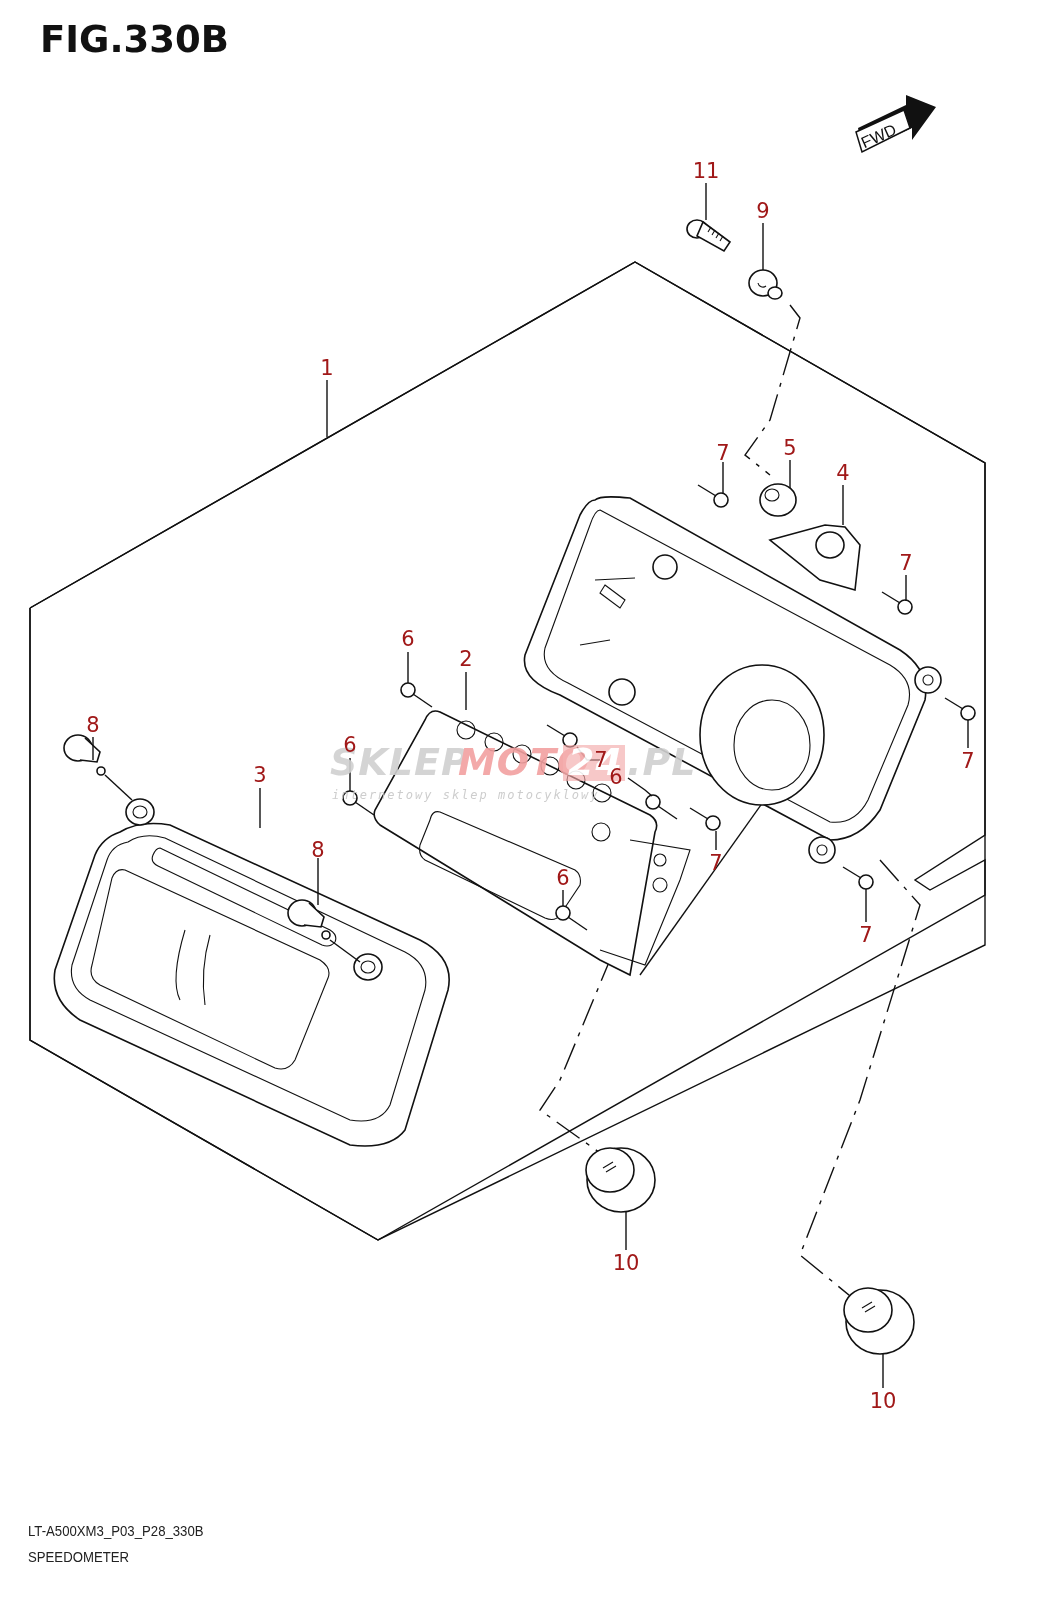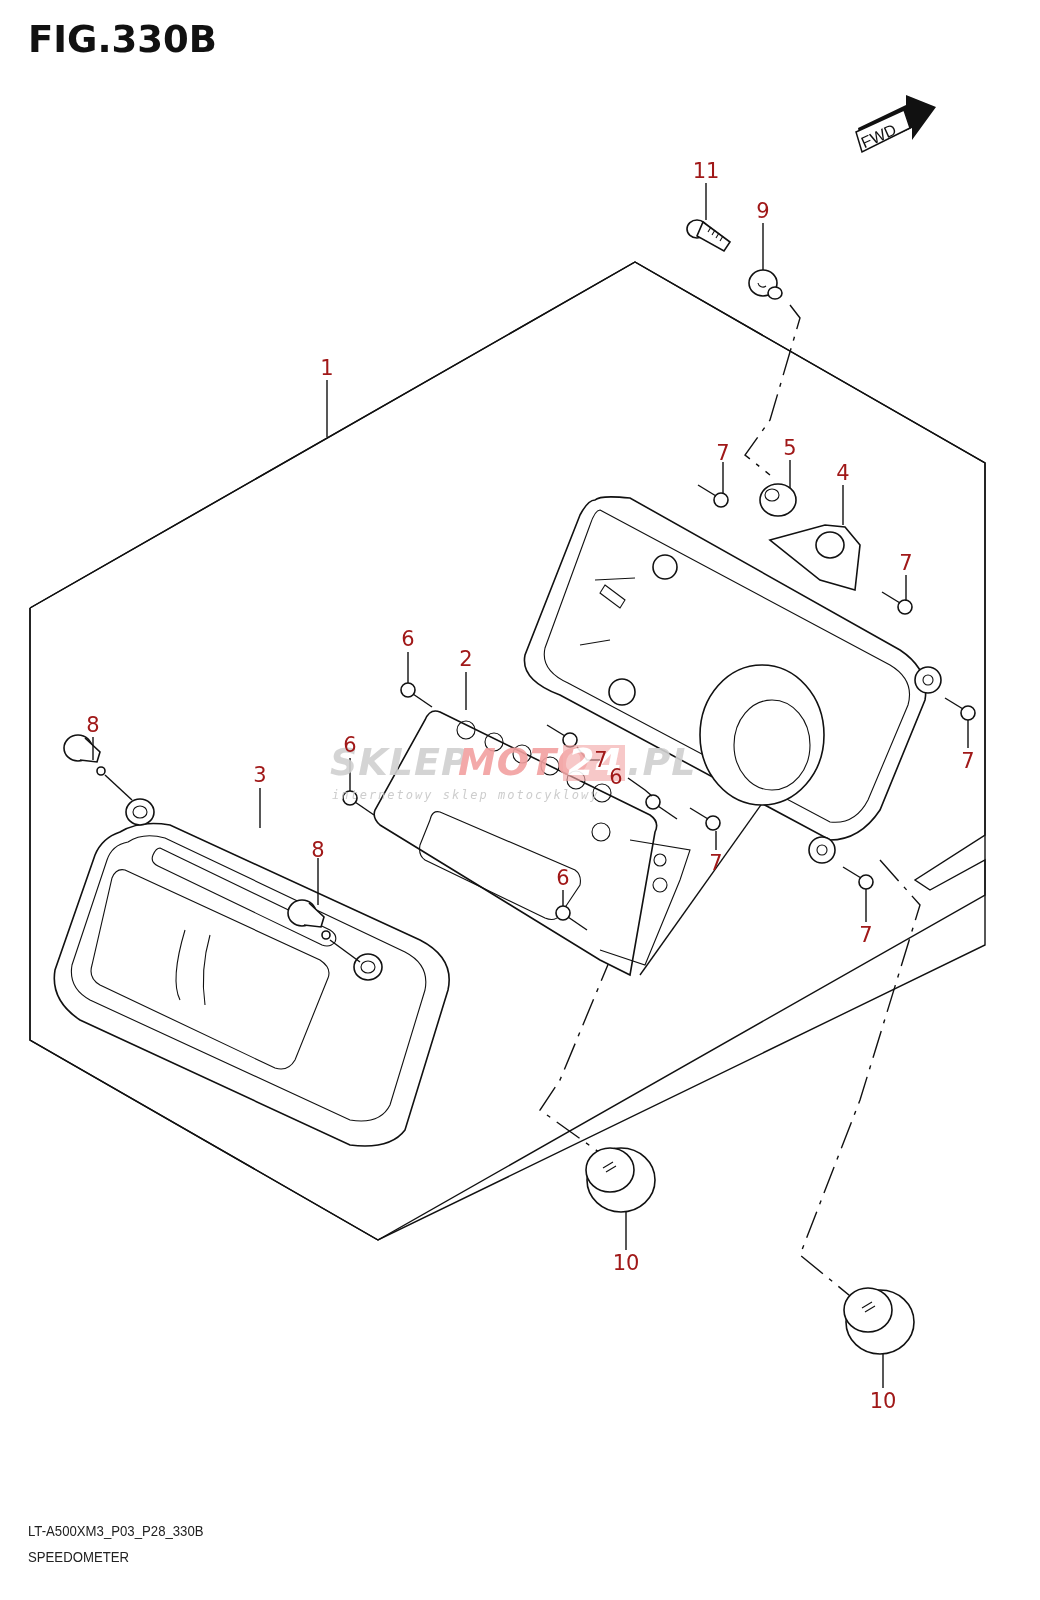--- a/index.html
+++ b/index.html
@@ -1,17 +1,17 @@
 <!DOCTYPE html>
 <html><head>
 <meta charset="utf-8">
 <style>
   html, body { margin: 0; padding: 0; background: #ffffff; }
   body { width: 1040px; height: 1600px; position: relative; overflow: hidden; font-family: "DejaVu Sans", sans-serif; }
-  .fig-title { position: absolute; left: 28px; top: 18px; font-family: "DejaVu Sans", sans-serif; font-weight: bold; font-size: 37px; color: #111; letter-spacing: 0px; }
+  .fig-title { position: absolute; left: 40px; top: 18px; font-family: "DejaVu Sans", sans-serif; font-weight: bold; font-size: 37px; color: #111; letter-spacing: 0px; }
   .footer-code { position: absolute; left: 28px; top: 1522px; font-family: "Liberation Sans Narrow", "Liberation Sans", sans-serif; font-size: 15.5px; color: #222; transform: scaleX(0.85); transform-origin: left; }
   .footer-name { position: absolute; left: 28px; top: 1548px; font-family: "Liberation Sans", sans-serif; font-size: 15.5px; color: #222; transform: scaleX(0.85); transform-origin: left; }
   svg#diagram { position: absolute; left: 0; top: 0; }
   .lbl { font-family: "DejaVu Sans", sans-serif; font-size: 21px; fill: #a01818; text-anchor: middle; }
   .ln { stroke: #111; stroke-width: 1.4; fill: none; }
   .part { stroke: #111; stroke-width: 1.6; fill: #fff; }
   .thin { stroke: #111; stroke-width: 1.1; fill: none; }
   .dash { stroke: #111; stroke-width: 1.4; fill: none; stroke-dasharray: 28 8 4 8; }
   .wm-big { font-family: "DejaVu Sans", sans-serif; font-weight: bold; font-style: italic; font-size: 38px; letter-spacing: 1px; }
   .wm-small { font-family: "DejaVu Sans Mono", monospace; font-style: italic; font-size: 12px; fill: #c8c8c8; letter-spacing: 2px; }

